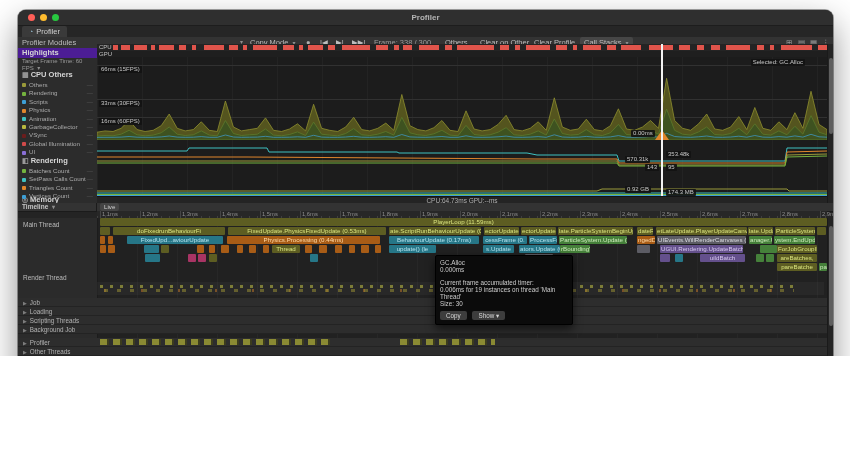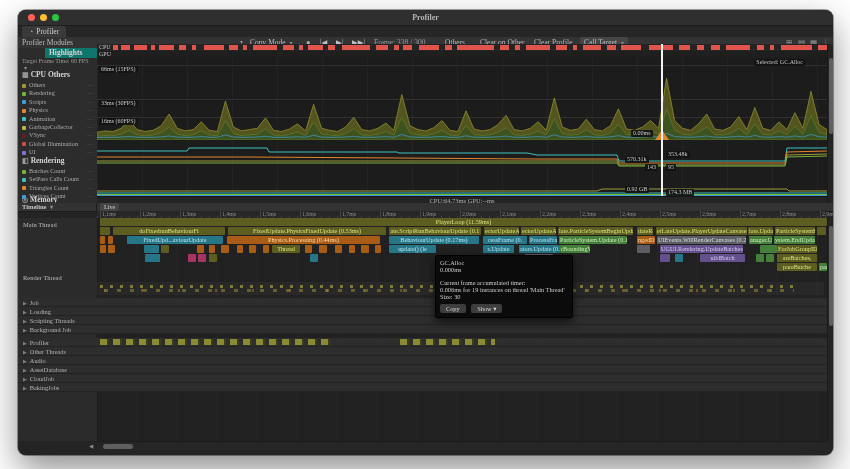--- a/index.html
+++ b/index.html
@@ -1,16 +1,16 @@
 <!DOCTYPE html>
 <html><head>
 <meta charset="utf-8">
 <style>
   html,body{margin:0;padding:0;background:#ffffff;font-family:"Liberation Sans",sans-serif;}
-  .stage{position:relative;width:850px;height:469px;background:#fff;overflow:hidden;font-family:Liberation Serif, serif;}
+  .stage{position:relative;width:850px;height:356px;background:#fff;overflow:hidden;}
   .window{position:absolute;left:18px;top:10px;width:815px;height:445px;background:#282828;
           border-radius:8px;box-shadow:0 14px 34px rgba(0,0,0,.45),0 0 0 1px rgba(0,0,0,.35);overflow:hidden;}
   
   .titlebar{position:absolute;left:0;top:0;width:100%;height:15px;background:#2f2f2f;border-bottom:1px solid #1d1d1d;}
   .tl{position:absolute;top:4px;width:7px;height:7px;border-radius:50%;}
   .title{position:absolute;left:0;right:0;top:3px;text-align:center;font-size:8px;font-weight:bold;color:#b4b4b4;}
   
   .tabbar{position:absolute;left:0;top:16px;width:100%;height:11px;background:#262626;border-bottom:1px solid #1c1c1c;}
   .tab{position:absolute;left:4px;top:0;height:11px;padding:0 7px;background:#3a3a3a;border-radius:2px 2px 0 0;
        font-size:7.5px;color:#cfcfcf;line-height:11px;}
@@ -21,21 +21,21 @@
   .toolbar span{line-height:11px;}
   .tbi{position:absolute;top:0;height:11px;line-height:11px;white-space:nowrap;}
   .caret{color:#8e8e8e;font-size:6px;margin-left:2px;}
   .tb-btn{padding:0 3px;}
   .boxed{background:#464646;border-radius:2px;padding:0 4px;}
   .rec{color:#aeaeae;}
   
   .sidebar{position:absolute;left:0;top:38px;width:79px;height:155px;background:#2c2c2c;border-right:1px solid #1c1c1c;}
   .mod-h{position:absolute;left:0;width:79px;font-size:7.5px;font-weight:bold;color:#d6d6d6;padding-left:4px;}
   .mod-h .micon{color:#9a9a9a;font-size:7px;margin-right:2px;}
-  .hl-head{background:#0f766e;height:10px;line-height:10px;width:75px;margin-left:27px;}
+  .hl-head{background:#4c1d95;height:10px;line-height:10px;width:75px;}
   .hl-sub{position:absolute;left:4px;top:45px;font-size:6px;color:#9a9a9a;width:72px;}
   .legend-row{position:absolute;left:4px;width:73px;height:8px;font-size:6.2px;color:#ababab;line-height:8px;white-space:nowrap;}
   .sw{display:inline-block;width:4px;height:4px;margin-right:3px;vertical-align:middle;border-radius:1px;}
   .ldash{position:absolute;right:2px;color:#5c5c5c;}
   
   .chartcol{position:absolute;left:79px;top:34px;width:730px;height:159px;background:#1c1c1c;overflow:hidden;}
   .hlrow{position:absolute;left:0;width:730px;height:7px;background:#242424;border-bottom:1px solid #161616;}
   .rl{position:absolute;left:2px;top:0;font-size:6px;color:#c2c2c2;line-height:7px;}
   .hlseg{position:absolute;top:1px;height:5px;background:#e0544b;}
   .chart{position:absolute;left:0;width:730px;background:#1c1c1c;border-bottom:1px solid #141414;}
@@ -101,21 +101,21 @@
       <span class="tbi" style="left:4px"><span>Profiler Modules</span><span class="caret" style="position:absolute;left:216px">▾</span></span>
       <span class="tbi" style="left:232px"><span>Copy Mode</span> <span class="caret">▾</span></span>
       <span class="tbi rec" style="left:288px">●</span>
       <span class="tbi" style="left:302px">|◀</span>
       <span class="tbi" style="left:318px">▶|</span>
       <span class="tbi" style="left:334px">▶▶|</span>
       <span class="tbi" style="left:356px;color:#9c9c9c">Frame: 338 / 300</span>
       <span class="tbi tb-btn" style="left:424px">Others</span>
       <span class="tbi" style="left:462px">Clear on Other</span>
       <span class="tbi" style="left:516px">Clear Profile</span>
-      <span class="tbi boxed" style="left:562px"><span>Call Target</span> <span class="caret">▾</span></span>
+      <span class="tbi boxed" style="left:562px"><span>Call Stacks</span> <span class="caret">▾</span></span>
       <span class="tbi" style="left:768px;color:#9c9c9c">⊞</span>
       <span class="tbi" style="left:780px;color:#9c9c9c">▤</span>
       <span class="tbi" style="left:792px;color:#9c9c9c">▦</span>
       <span class="tbi" style="left:804px;color:#9c9c9c">⋮</span>
     </div>
 
     <div class="sidebar">
       <div class="mod-h hl-head" style="top:0px"><span>Highlights</span></div>
       <div class="hl-sub" style="top:10px"><span>Target Frame Time: 60 FPS</span> <span class="caret">▾</span></div>
       <div class="mod-h" style="top:22px"><span class="micon">▦</span><span>CPU Others</span></div>

